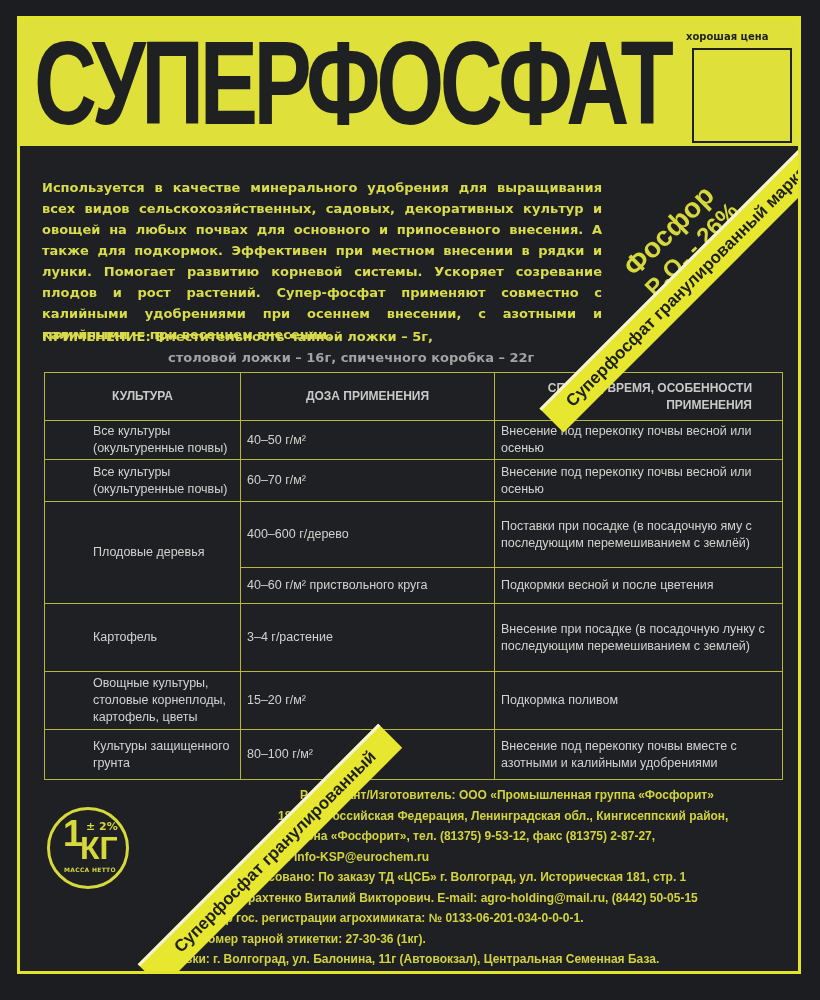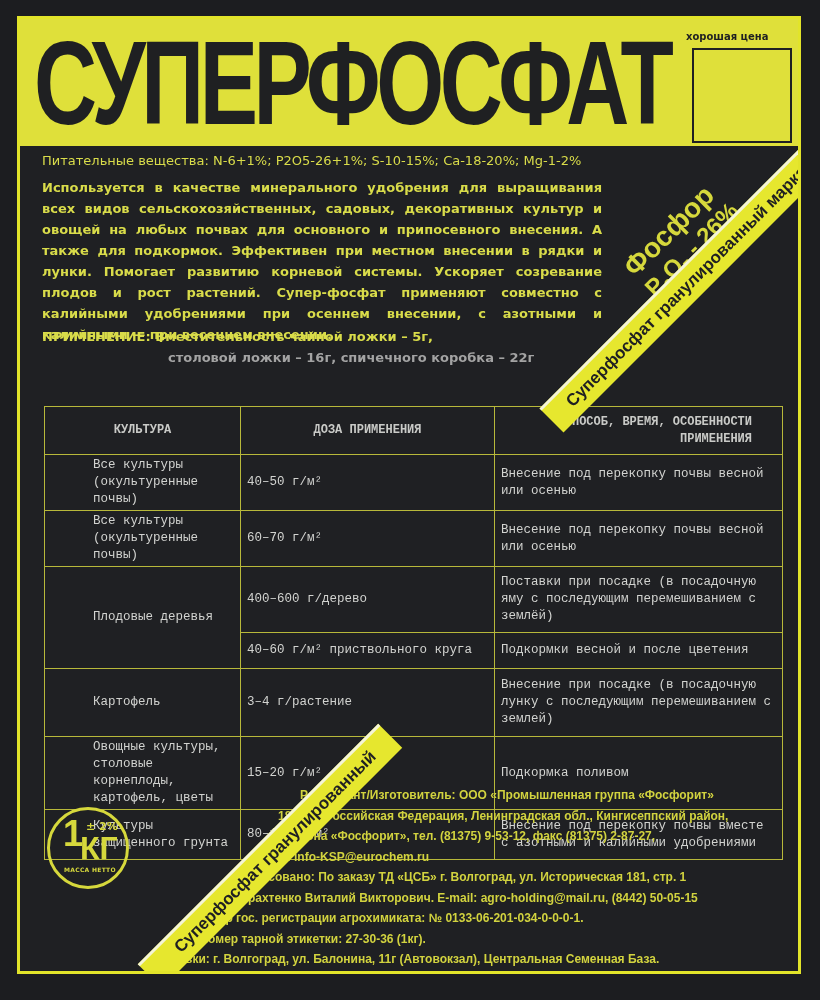--- a/index.html
+++ b/index.html
@@ -18,21 +18,21 @@
   .price-box { position: absolute; left: 672px; top: 29px; width: 100px; height: 95px; border: 2px solid #1f2022; }
 
   .nutrients { position: absolute; left: 22px; top: 134px; font-size: 13px; color: #d9dc4a; white-space: nowrap; font-weight: 500; }
   .desc { position: absolute; left: 22px; top: 158px; width: 560px; font-size: 13px; line-height: 21px;
           color: #d9dc4a; font-weight: 700; text-align: justify; }
   .desc p { text-align: justify; }
   .usage1 { position: absolute; left: 22px; top: 310px; font-size: 13px; color: #d9dc4a; font-weight: 700; white-space: nowrap; }
   .usage2 { position: absolute; left: 148px; top: 331px; font-size: 13px; color: #a3a3a3; font-weight: 700; white-space: nowrap; }
 
   table.dose { position: absolute; left: 24px; top: 353px; width: 739px; border-collapse: collapse;
-               font-family: Liberation Mono, monospace; font-size: 12.5px; color: #d2d3d0; margin-top: 34px; }
+               font-family: Liberation Sans, sans-serif; font-size: 12.5px; color: #d2d3d0; }
   table.dose th, table.dose td { border: 1px solid #b7b83a; padding: 2px 6px; vertical-align: middle; line-height: 17px; }
   table.dose th { font-weight: 700; text-align: center; color: #c9cac7; height: 48px; font-size: 12px; }
   table.dose td.c1 { width: 196px; text-align: left; padding-left: 48px; }
   table.dose td.c2 { width: 254px; text-align: left; }
   table.dose td.c3 { text-align: left; }
   table.dose th.h3 { text-align: right; padding-right: 30px; }
 
   .footer { position: absolute; left: 120px; top: 766px; width: 650px; font-family: "Liberation Sans", sans-serif;
             font-size: 12px; color: #d2d33f; font-weight: 700; line-height: 20.5px; }
   .footer div { white-space: nowrap; }
@@ -63,21 +63,20 @@
 <body>
 
 <div class="frame">
 
   <div class="header">
     <div class="title">СУПЕРФОСФАТ</div>
     <div class="price-label">хорошая цена</div>
     <div class="price-box"></div>
   </div>
 
-  <div class="nutrients">Питательные вещества: N-6+1%; P2O5-26+1%; S-10-15%; Ca-18-20%; Mg-1-2%</div>
 
   <div class="desc">
     <p>Используется в качестве минерального удобрения для выращивания всех видов сельскохозяйственных, садовых, декоративных культур и овощей на любых почвах для основного и припосевного внесения. А также для подкормок. Эффективен при местном внесении в рядки и лунки. Помогает развитию корневой системы. Ускоряет созревание плодов и рост растений. Супер-фосфат применяют совместно с калийными удобрениями при осеннем внесении, с азотными и калийными — при весеннем внесении.</p>
   </div>
 
   <div class="usage1">ПРИМЕНЕНИЕ: Вместительность чайной ложки – 5г,</div>
   <div class="usage2">столовой ложки – 16г, спичечного коробка – 22г</div>
 
   <table class="dose">
     <thead>

